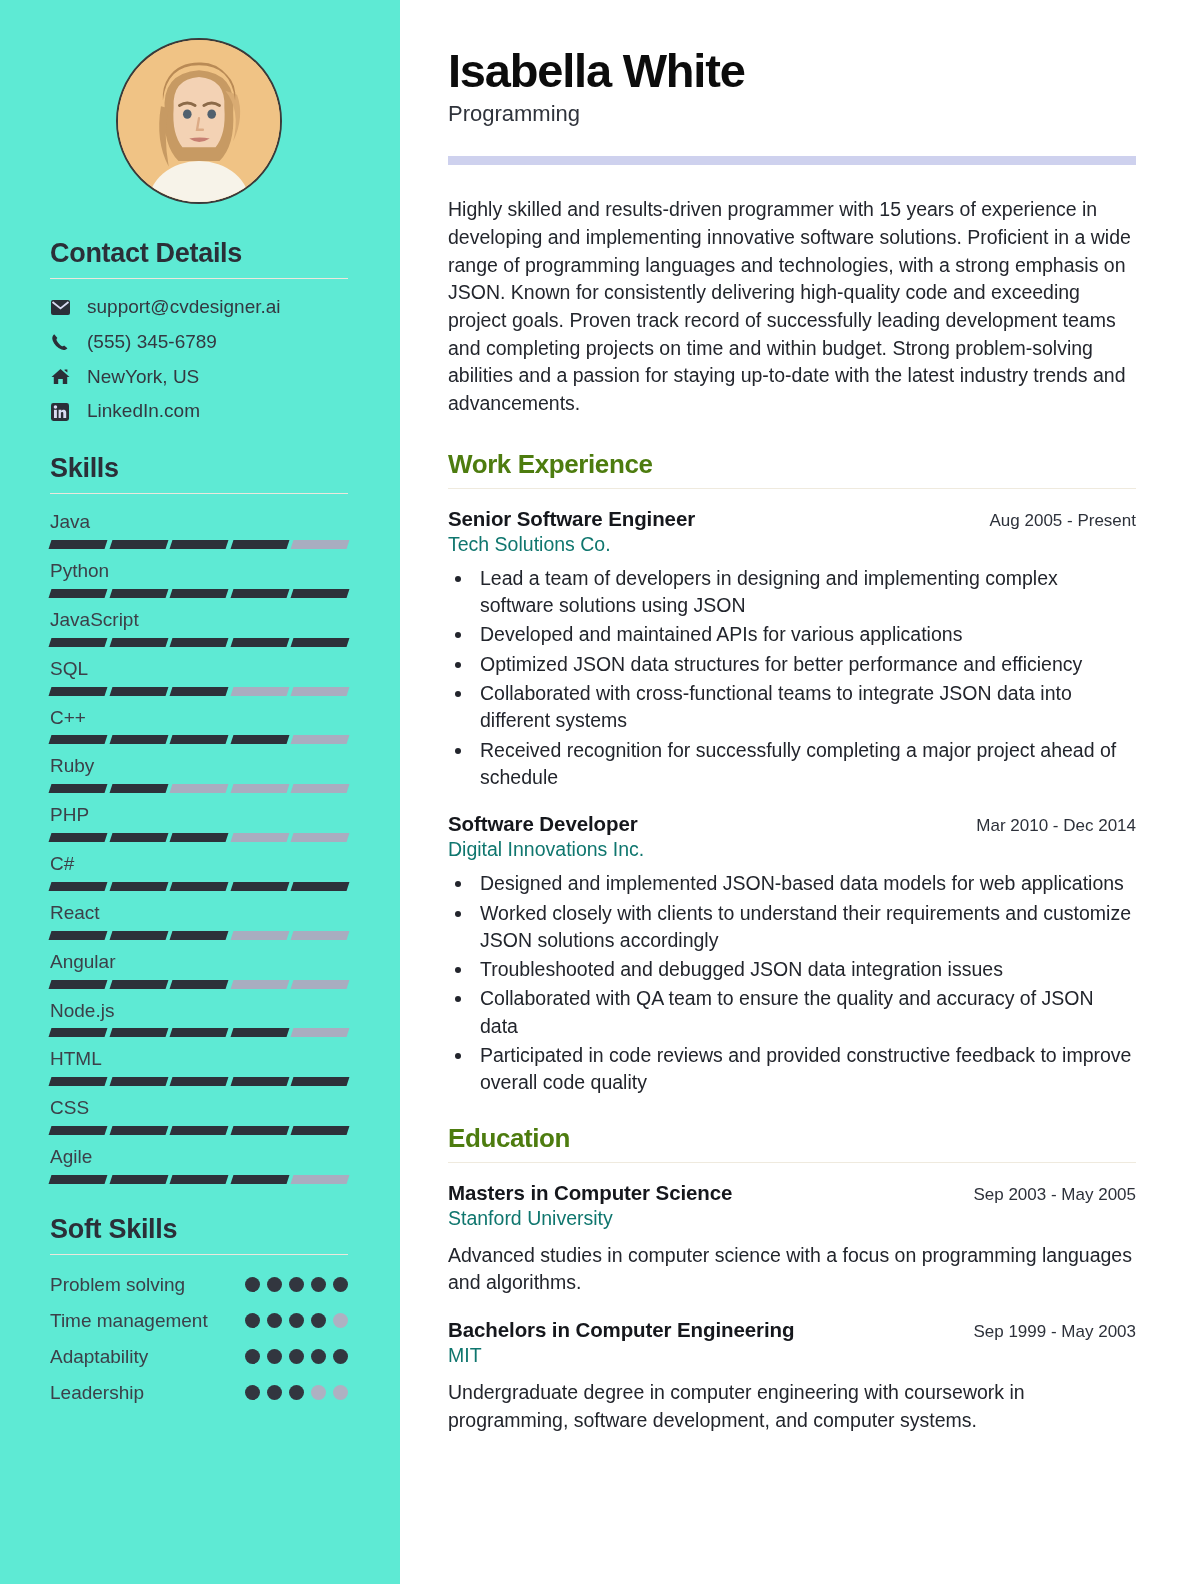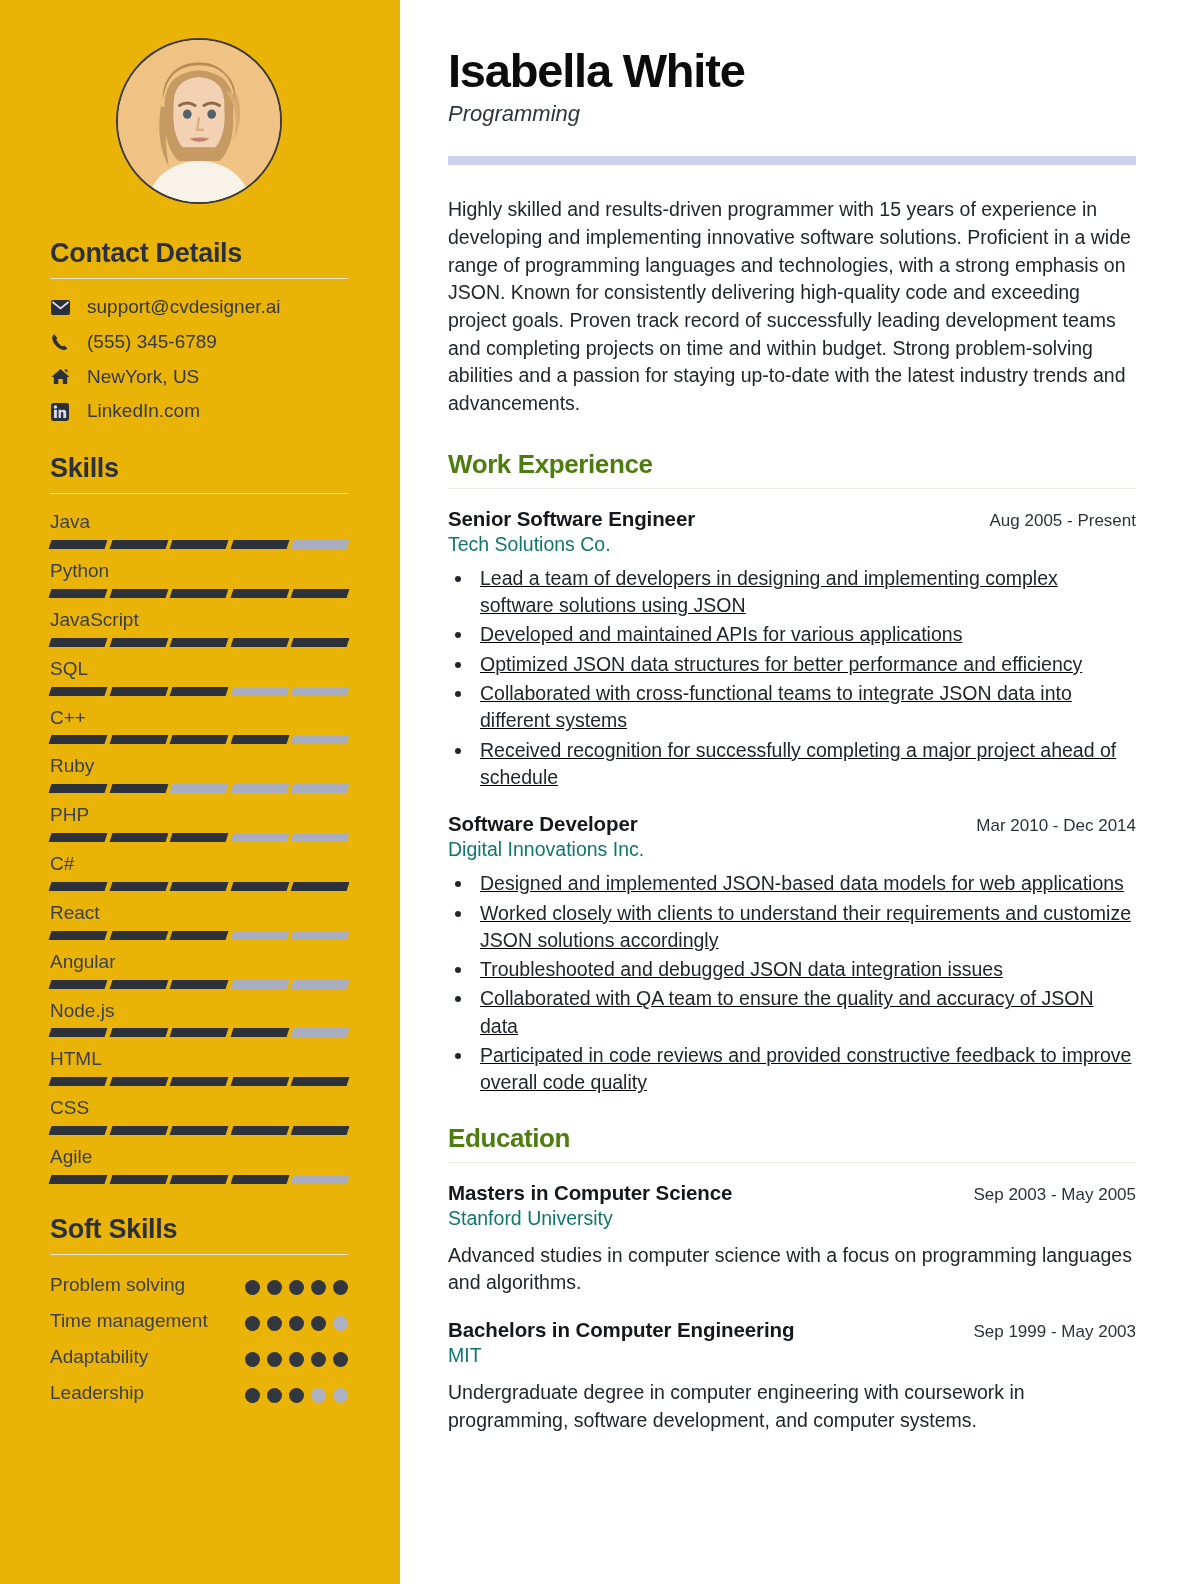--- a/index.html
+++ b/index.html
@@ -6,21 +6,21 @@
   html, body {
     width: 1200px; height: 1584px;
     font-family: "Liberation Sans", sans-serif;
     background: #ffffff;
   }
   .page { display: flex; width: 1200px; height: 1584px; background:#fff; }
 
   
   .sidebar {
     width: 400px; min-width: 400px; height: 1584px;
-    background: #eab308;
+    background: #5eead4;
     padding: 38px 52px 0 50px;
     overflow: hidden;
   }
   .avatar-wrap { display:flex; justify-content:center; margin-bottom: 34px; }
   .avatar {
     width: 166px; height: 166px; border-radius: 50%;
     border: 2px solid #3a3a3a; overflow: hidden;
     background: #f0c385; position: relative;
   }
   .avatar svg { display:block; width:100%; height:100%; }
@@ -44,56 +44,56 @@
   .bar { display:flex; gap: 5px; }
   .seg {
     height: 9px; flex: 1 1 0;
     transform: skewX(-18deg);
     background: #a9adc0;
   }
   .seg.on { background: #2d313a; }
 
   
   .soft-row {
-    display:flex; align-items:center; justify-content:space-between;
+    display:flex; align-items:flex-start; justify-content:space-between;
     margin-bottom: 11px; gap: 10px;
   }
   .soft-name { font-size: 19px; color: #3c4049; line-height:1.32; max-width: 190px; }
   .dots { display:flex; gap: 7px; padding-top: 5px; flex: 0 0 auto; }
   .dot { width: 15px; height: 15px; border-radius:50%; background:#aeb1c2; }
   .dot.on { background: #32363f; }
 
   
   .main { flex:1; padding: 46px 64px 0 48px; }
   .name {
     font-size: 47px; font-weight: bold; color:#0c0c0c;
     letter-spacing: -1.2px; line-height: 1.05; margin-bottom: 6px;
   }
-  .role { font-size: 22px; color:#2f333b; margin-bottom: 29px; font-style: italic; }
+  .role { font-size: 22px; color:#2f333b; margin-bottom: 29px; }
   .name-bar { height: 9px; background:#ced1ee; margin-bottom: 31px; }
 
   .summary {
     font-size: 19.5px; line-height: 1.42; color:#23262d; margin-bottom: 31px;
   }
 
   .sec-head {
     font-size: 26px; font-weight: bold; color:#4d7c0f;
     letter-spacing:-0.4px; margin-bottom: 8px;
   }
   .sec-rule { height:1px; background:#efeade; margin-bottom: 18px; }
   .section { margin-bottom: 26px; }
 
   .entry { margin-bottom: 21px; }
   .entry-top {
     display:flex; justify-content:space-between; align-items:flex-end; gap: 28px; margin-top: 12px;
   }
   .entry-title { font-size: 20.5px; font-weight: bold; color:#15171c; letter-spacing:-0.1px; }
   .entry-date { font-size: 17px; color:#2d313a; white-space:nowrap; }
   .entry-org { font-size: 19.5px; color:#0f766e; margin-top: 2px; }
-  .bullets { margin: 9px 0 0 26px; text-decoration: underline; }
+  .bullets { margin: 9px 0 0 26px; }
   .bullets li { font-size: 19.5px; line-height: 1.4; color:#22252c; margin-bottom: 2px; padding-left: 6px; }
   .entry-desc { font-size: 19.5px; line-height: 1.42; color:#22252c; margin-top: 12px; }
 </style>
 </head>
 <body>
 
 <div class="page">
 
   <aside class="sidebar">
 

